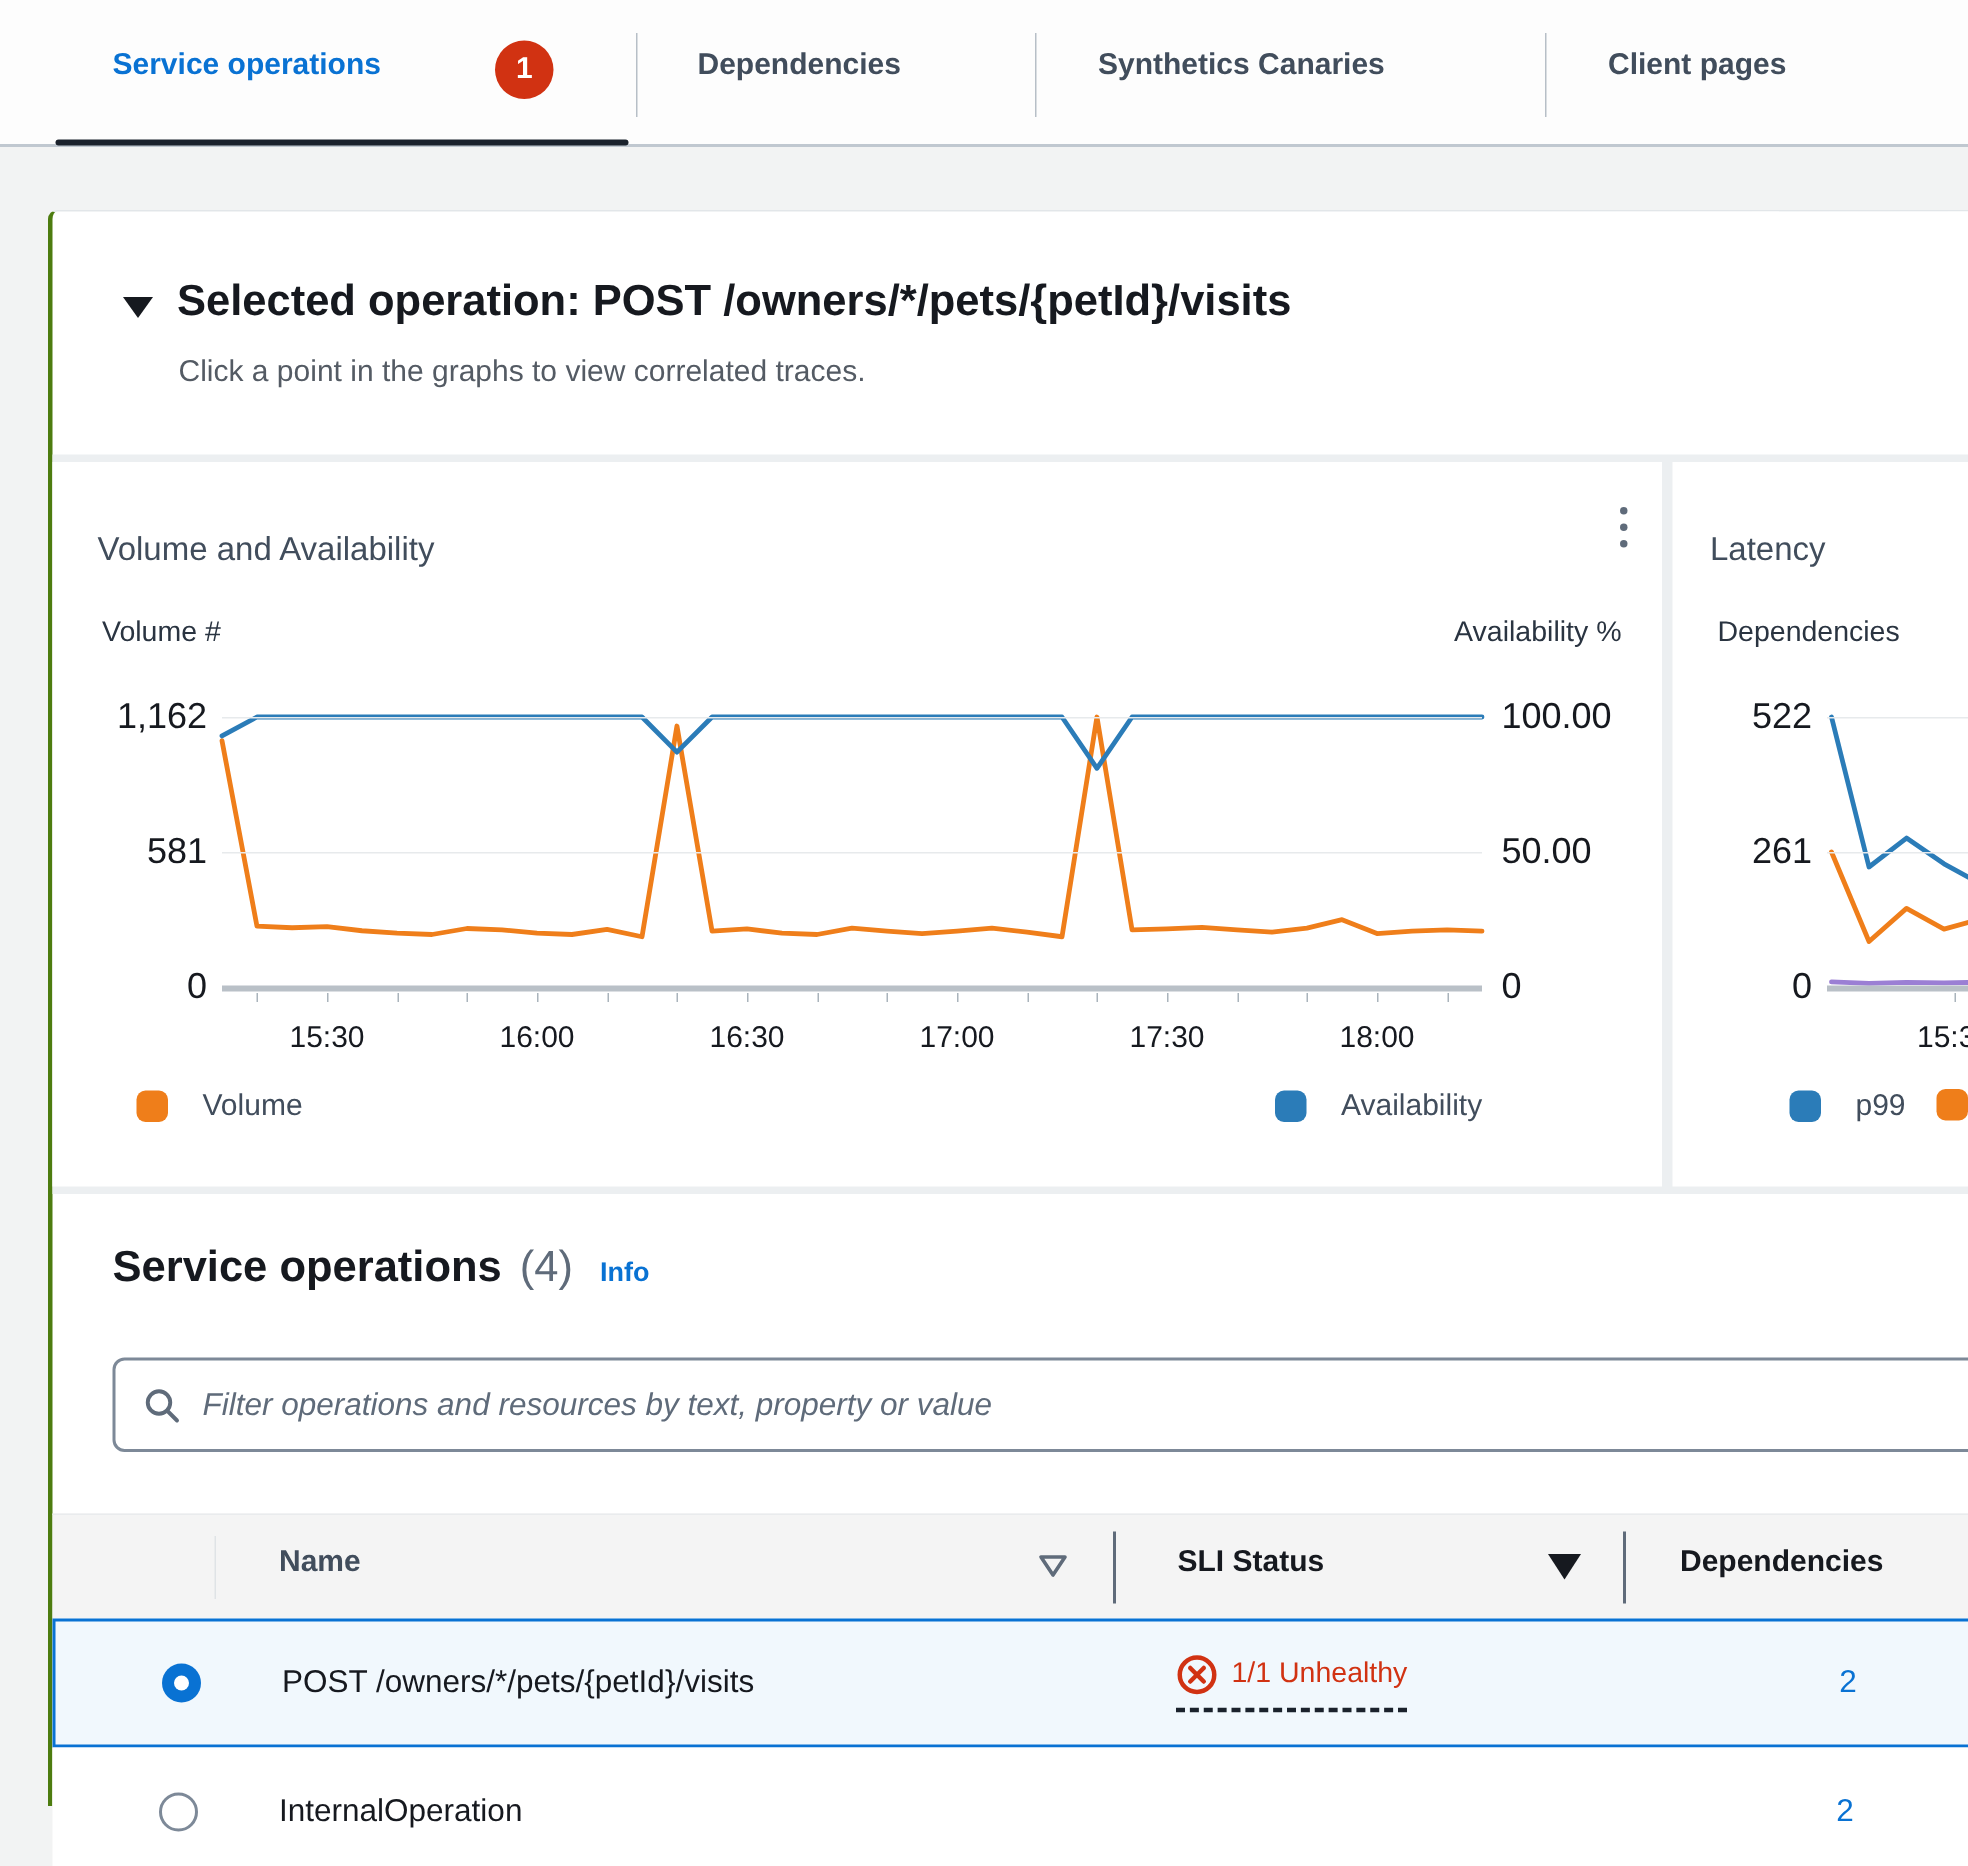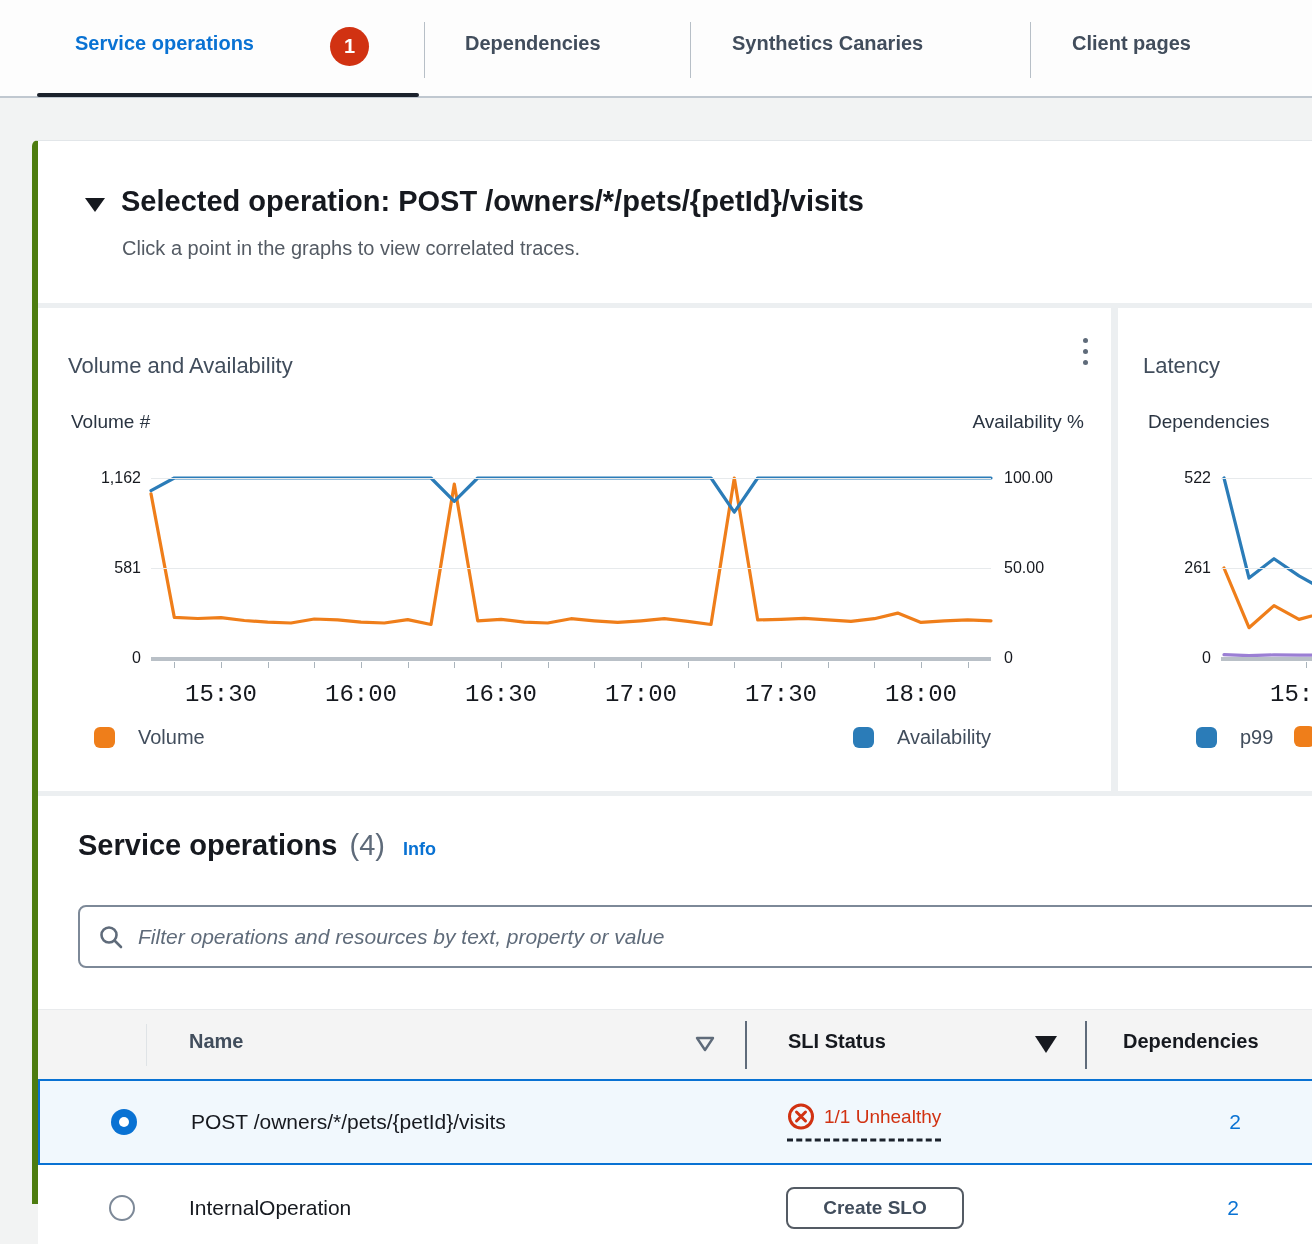--- a/index.html
+++ b/index.html
@@ -12,43 +12,43 @@
   .tabbar { position:absolute; top:0; left:0; width:1312px; height:98px; background:#fdfdfd; }
   .tabbar .baseline { position:absolute; top:96px; left:0; right:0; height:2px; background:#c0c8d0; }
   .tab-label { position:absolute; top:32px; font-size:20px; font-weight:bold; color:#414d5c; white-space:nowrap; cursor:pointer; }
   .tab-label.active { color:#0972d3; }
   .tab-sep { position:absolute; top:22px; width:1px; height:56px; background:#b7bfc7; }
   .active-underline { position:absolute; top:93px; left:37px; width:382px; height:4px; background:#1b222c; border-radius:2px; }
   .badge { position:absolute; left:330px; top:27px; width:39px; height:39px; border-radius:50%;
     color:#fff; font-size:20px; font-weight:bold; display:flex; align-items:center; justify-content:center; }
   
   .panel { position:absolute; left:32px; top:140px; width:1281px; height:1064px; background:#fff;
-    border-left:6px solid #4d7c0f; border-top:1px solid #e2e6e9; border-top-left-radius:6px; }
+    border-left:3px solid #4d7c0f; border-top:1px solid #e2e6e9; border-top-left-radius:6px; }
   .expander-caret { position:absolute; left:47px; top:57px; width:0; height:0;
     border-left:10px solid transparent; border-right:10px solid transparent; border-top:14px solid #16191f; }
   .sel-title { position:absolute; left:83px; top:44px; font-size:29px; font-weight:bold; color:#16191f; white-space:nowrap; }
   .sel-sub { position:absolute; left:84px; top:96px; font-size:20px; color:#545b64; white-space:nowrap; }
   
   .charts-row { position:absolute; left:0; top:162px; width:1281px; height:493px; background:#eceff1; }
   .chart-card { position:absolute; top:5px; height:483px; background:#fff; }
   .card-vol { left:0; width:1073px; }
   .card-lat { left:1080px; width:240px; }
   .chart-title { position:absolute; top:45px; font-size:22px; color:#414d5c; white-space:nowrap; }
   .axis-label { position:absolute; top:103px; font-size:19px; color:#2a3441; white-space:nowrap; }
   .kebab { position:absolute; left:1036px; top:24px; width:24px; height:36px; cursor:pointer; }
   .kebab i { position:absolute; left:9px; width:5px; height:5px; border-radius:50%; background:#5f6b7a; }
   .plot { position:absolute; height:180px; }
   .plot svg { overflow:visible; display:block; }
   .gridline { position:absolute; left:0; right:0; height:1px; background:#e7eaec; }
   .xaxis { position:absolute; left:0; right:0; top:179px; height:4px; background:#b9c0c7; }
-  .ytick { position:absolute; width:100%; font-size:16px; line-height:24px; color:#16191f; }
+  .ytick { position:absolute; width:100%; font-size:24px; line-height:24px; color:#16191f; }
   .yticks-left { position:absolute; left:8px; width:95px; top:170px; height:180px; text-align:right; }
   .yticks-right { position:absolute; left:966px; width:100px; top:170px; height:180px; text-align:left; }
   .yticks-lat { position:absolute; left:0; width:93px; top:170px; height:180px; text-align:right; }
-  .xtick-label { position:absolute; top:203px; transform:translateX(-50%); font-size:24px; color:#16191f; white-space:nowrap;font-family:Liberation Mono, monospace; }
+  .xtick-label { position:absolute; top:203px; transform:translateX(-50%); font-size:20px; color:#16191f; white-space:nowrap; }
   .minortick { position:absolute; top:184px; width:1px; height:6px; background:#aab4bc; }
   .legend-item { position:absolute; top:418px; display:flex; align-items:center; gap:23px; cursor:pointer; }
   .swatch { width:21px; height:21px; border-radius:6px; flex:0 0 auto; }
   .legend-label { font-size:20px; color:#414d5c; white-space:nowrap; }
   
   .sect-heading { position:absolute; left:40px; top:688px; display:flex; align-items:baseline; gap:12px; white-space:nowrap; }
   .sect-title { font-size:29px; font-weight:bold; color:#16191f; }
   .sect-count { font-size:29px; color:#5f6b7a; }
   .info-link { font-size:18px; font-weight:bold; color:#0972d3; cursor:pointer; margin-left:6px; }
   .filter-box { position:absolute; left:40px; top:764px; right:-20px; height:63px; background:#fff;
@@ -245,18 +245,17 @@
           <line x1="18.5" y1="9.5" x2="9.5" y2="18.5" stroke="#d13212" stroke-width="3" stroke-linecap="round"></line>
         </svg>
         <span class="sli-text">1/1 Unhealthy</span>
       </span>
       <span class="dep-link">2</span>
     </div>
 
     <div class="row row2">
       <span class="radio off"></span>
       <span class="cell-name">InternalOperation</span>
-      <span class="create-slo">Create SLO</span>
       <span class="dep-link">2</span>
     </div>
 
   </div>
 </div>
 
 </body></html>

